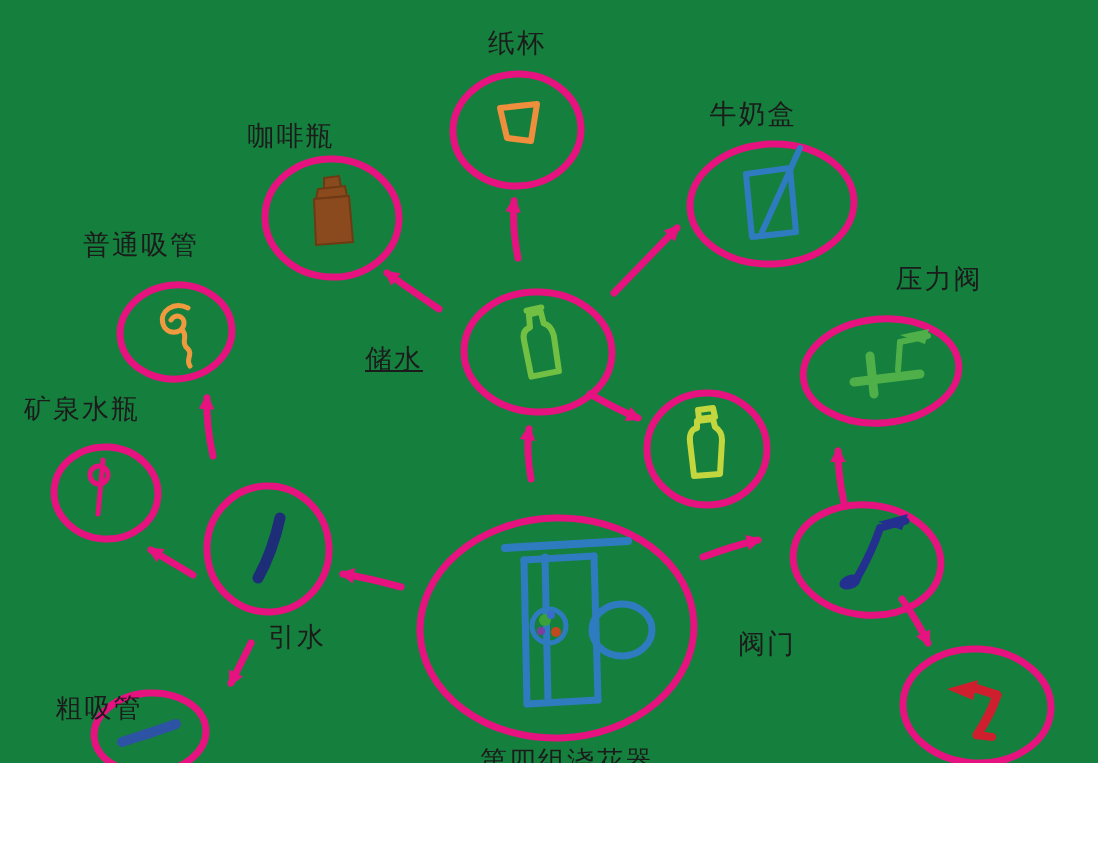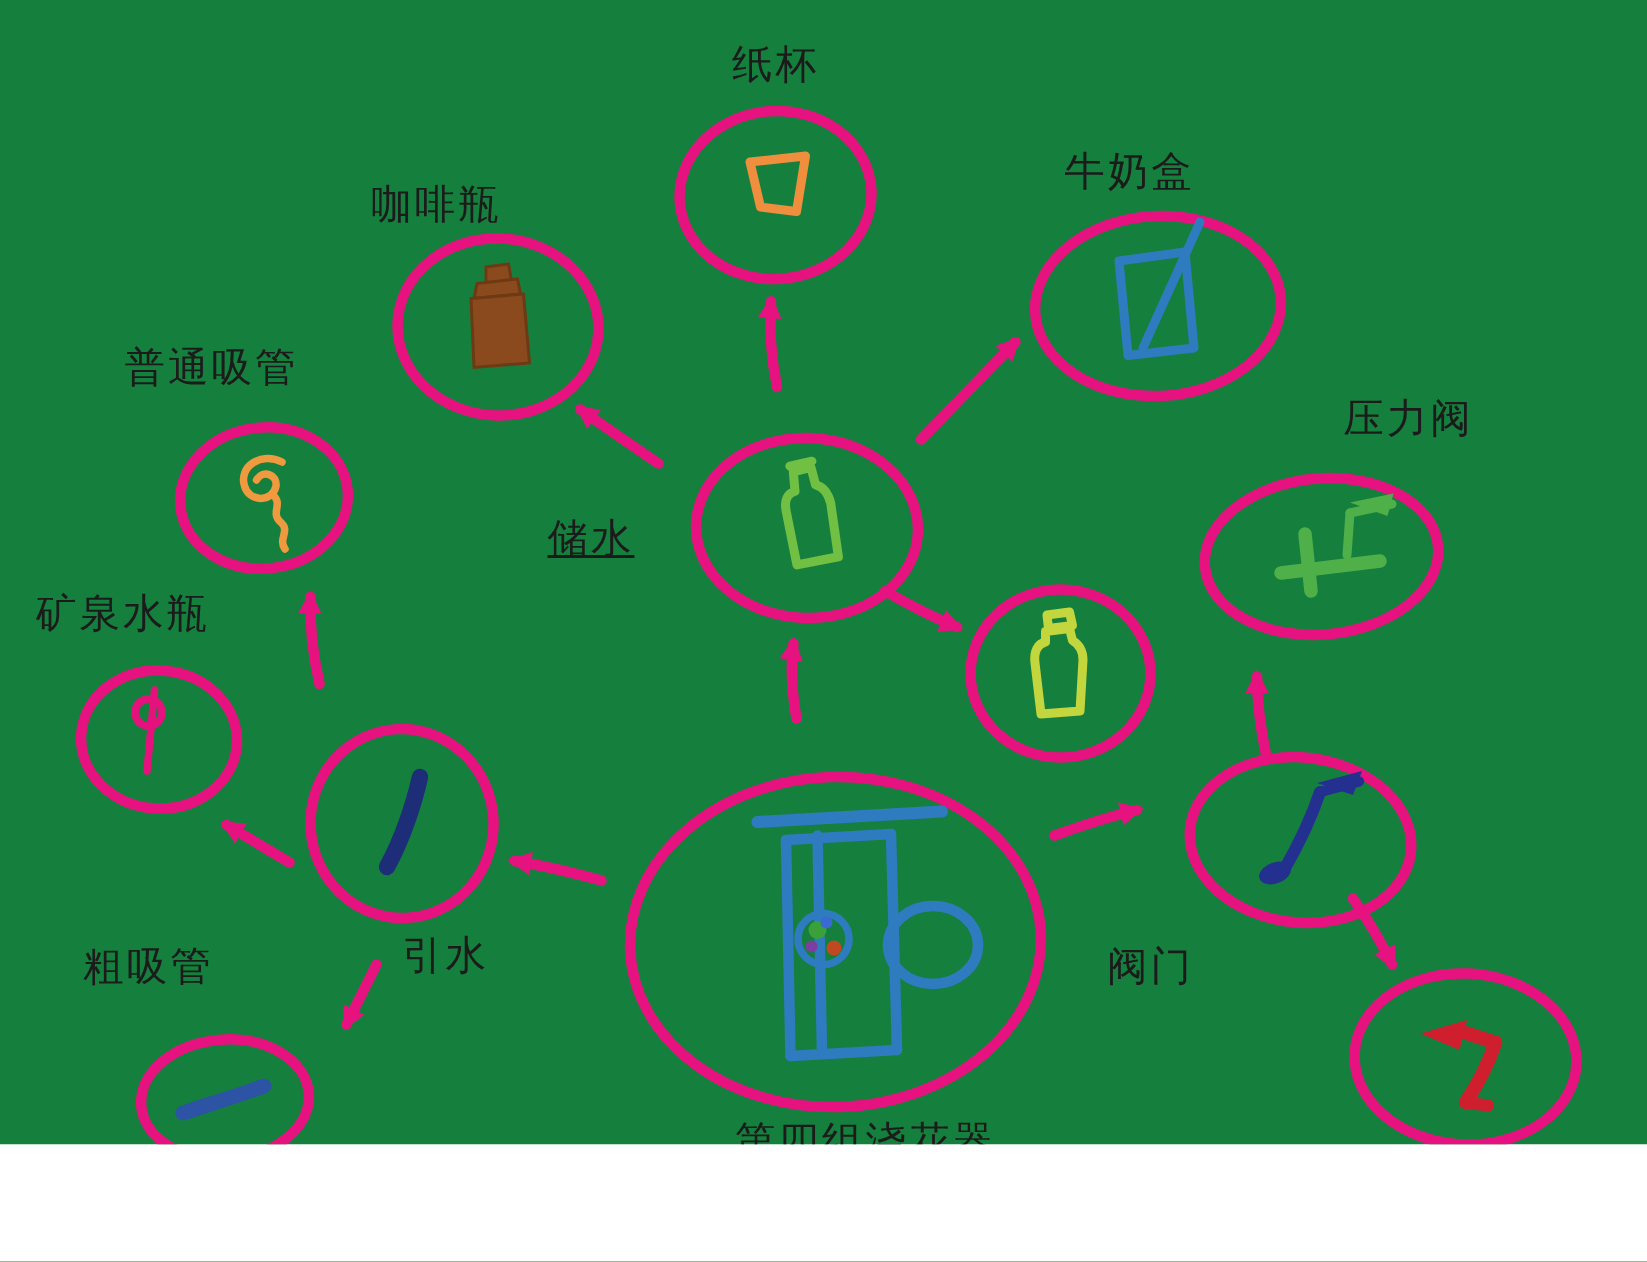--- a/index.html
+++ b/index.html
@@ -139,16 +139,16 @@
 
   <div class="lbl" style="left:517px;top:43px;">纸杯</div>
   <div class="lbl" style="left:291px;top:136px;">咖啡瓶</div>
   <div class="lbl" style="left:753px;top:114px;">牛奶盒</div>
   <div class="lbl" style="left:141px;top:245px;">普通吸管</div>
   <div class="lbl" style="left:394px;top:359px;text-decoration:underline;">储水</div>
   <div class="lbl" style="left:939px;top:279px;">压力阀</div>
   <div class="lbl" style="left:82px;top:409px;">矿泉水瓶</div>
   <div class="lbl" style="left:297px;top:637px;">引水</div>
   <div class="lbl" style="left:767px;top:644px;">阀门</div>
-  <div class="lbl" style="left:99px;top:644px;">粗吸管</div>
-  <div class="lbl" style="left:567px;top:761px;margin-left:10px;">第四组浇花器</div>
+  <div class="lbl" style="left:99px;top:708px;">粗吸管</div>
+  <div class="lbl" style="left:567px;top:761px;">第四组浇花器</div>
 
 </div>
 
 </body></html>

